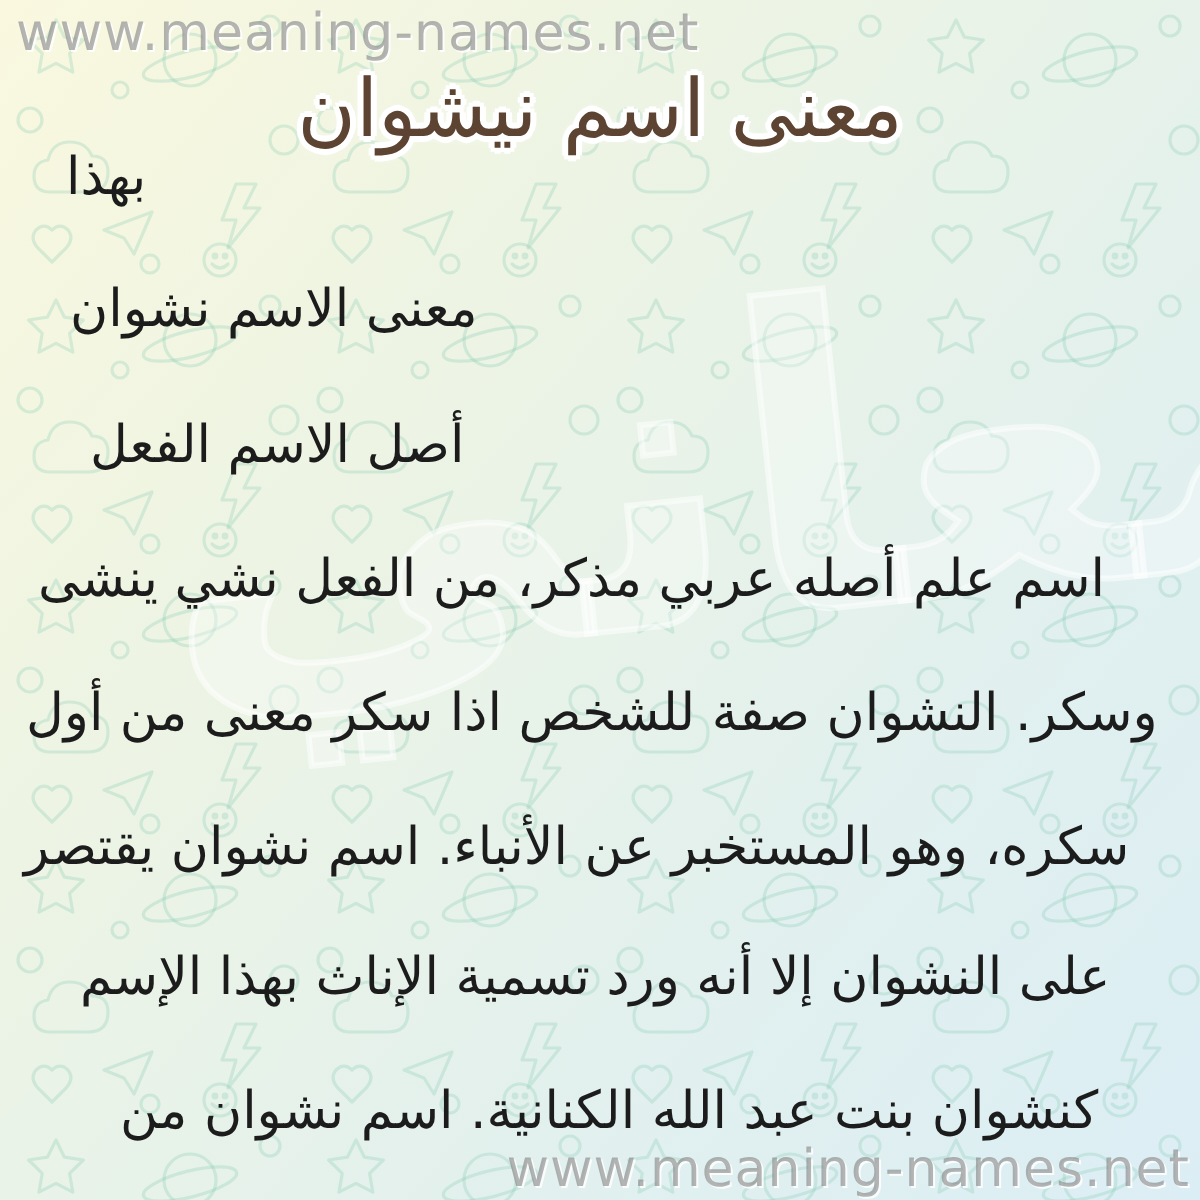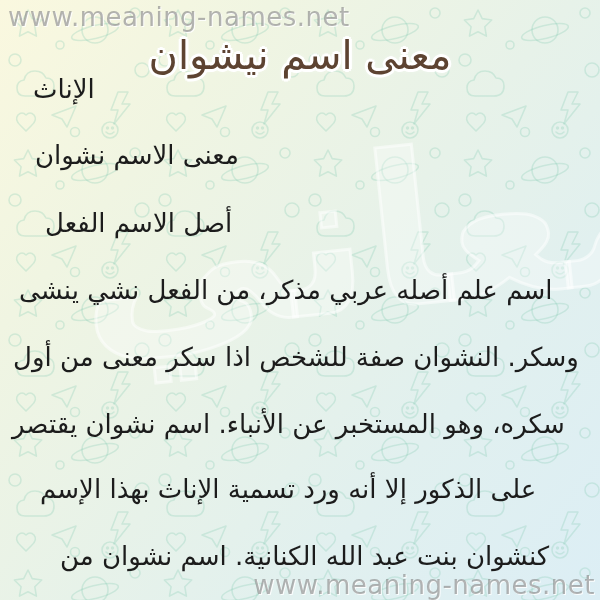--- a/index.html
+++ b/index.html
@@ -111,24 +111,24 @@
     </defs>
     <rect x="0" y="0" width="600" height="600" fill="url(#doodlePat)"></rect>
   </svg>
 
   <div id="calligraphy">معاني</div>
 
   <div id="watermark-top" class="watermark">www.meaning-names.net</div>
 
   <h1 id="title">معنى اسم نيشوان</h1>
 
-  <div class="line line-1">الإناث</div>
+  <div class="line line-1">بهذا</div>
   <div class="line line-2">معنى الاسم نشوان</div>
   <div class="line line-3">أصل الاسم الفعل</div>
   <div class="line line-4">اسم علم أصله عربي مذكر، من الفعل نشي ينشى</div>
   <div class="line line-5">وسكر. النشوان صفة للشخص اذا سكر معنى من أول</div>
   <div class="line line-6">سكره، وهو المستخبر عن الأنباء. اسم نشوان يقتصر</div>
-  <div class="line line-7">على الذكور إلا أنه ورد تسمية الإناث بهذا الإسم</div>
+  <div class="line line-7">على النشوان إلا أنه ورد تسمية الإناث بهذا الإسم</div>
   <div class="line line-8">كنشوان بنت عبد الله الكنانية. اسم نشوان من</div>
 
   <div id="watermark-bottom" class="watermark">www.meaning-names.net</div>
 
 </div>
 
 </body></html>

